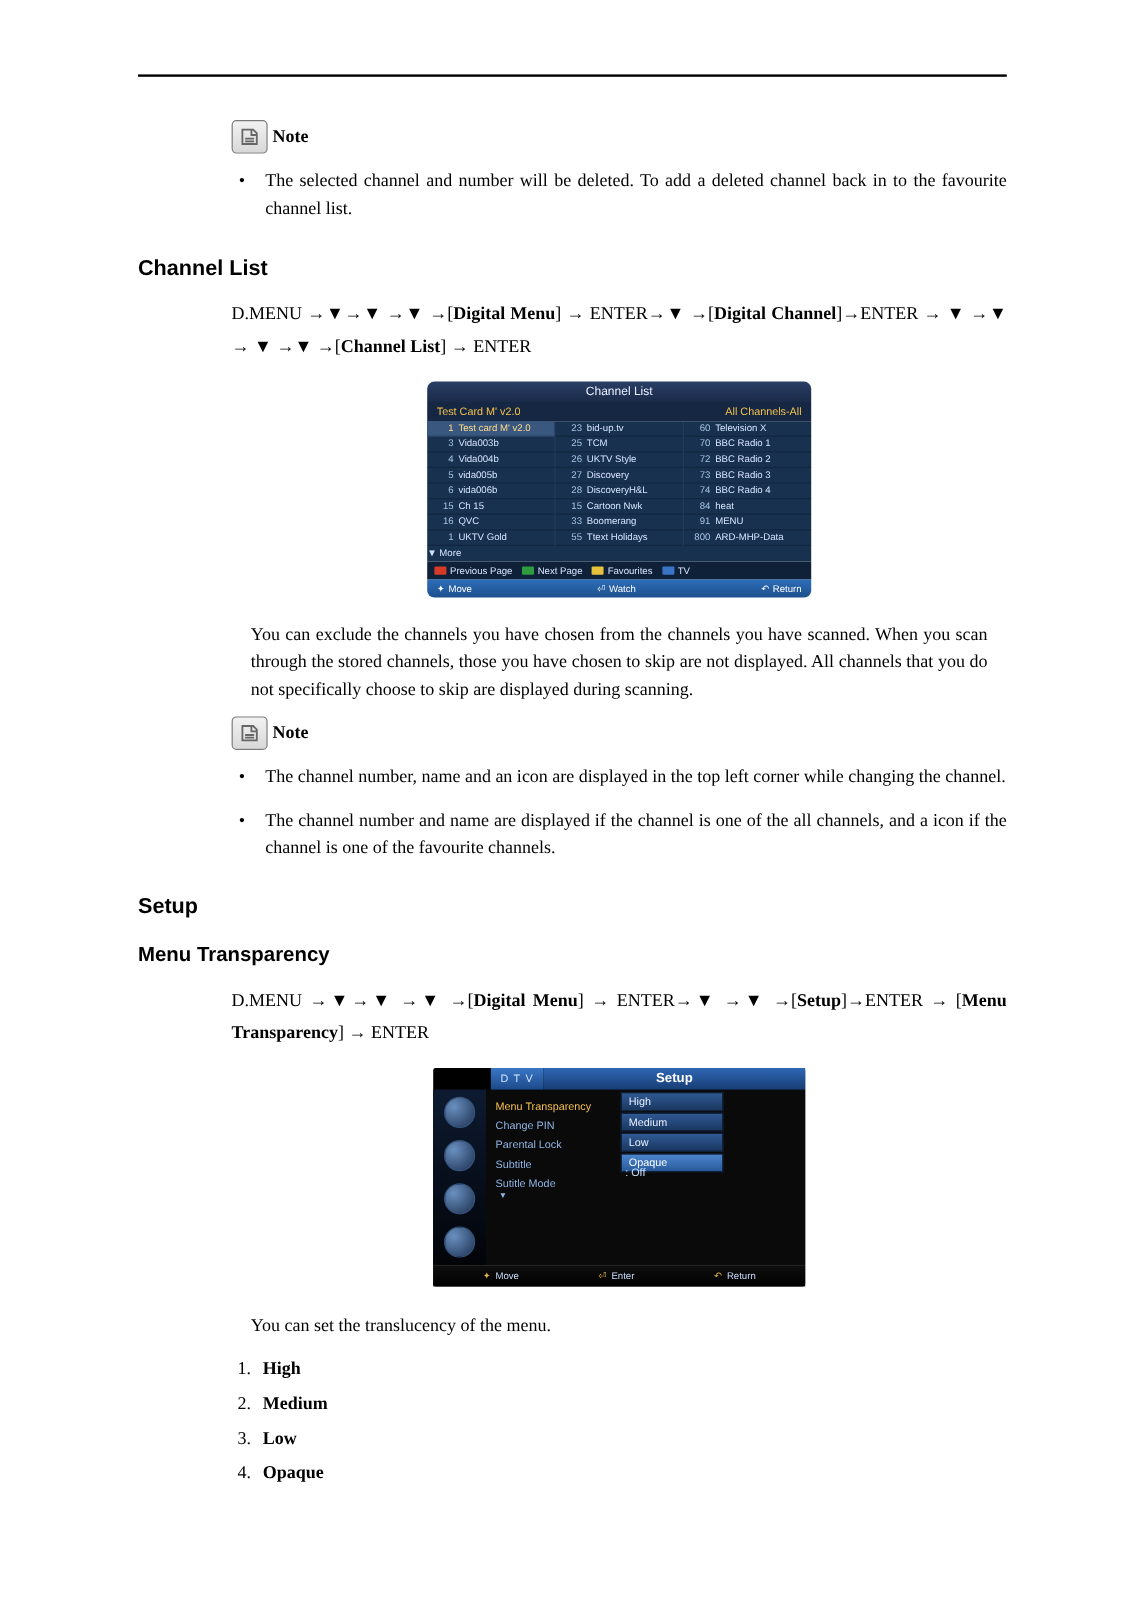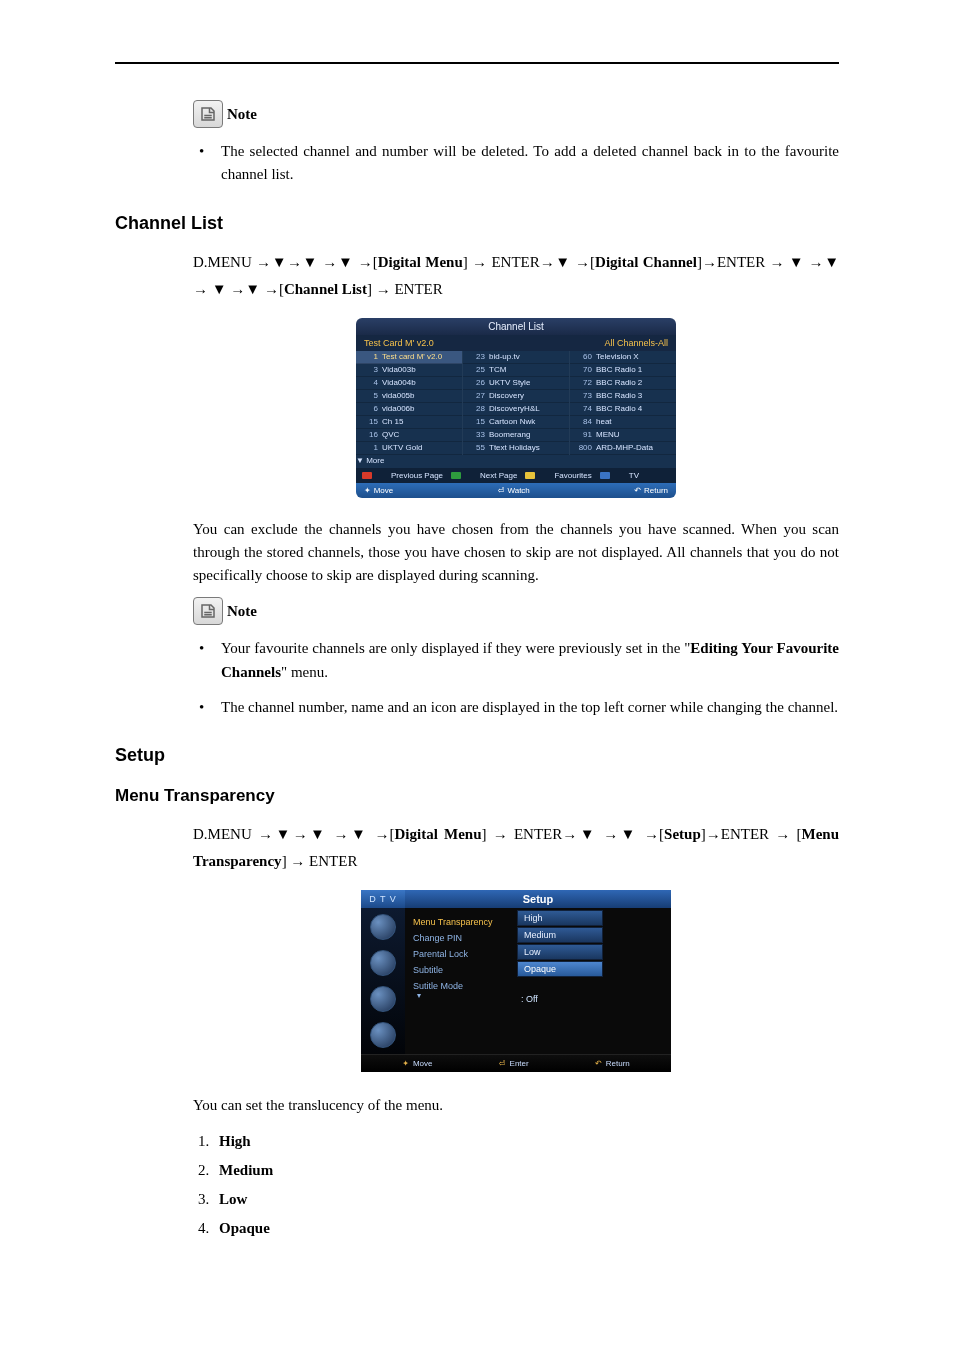--- a/index.html
+++ b/index.html
@@ -75,21 +75,21 @@
   h3.subsection {
     font-family: Arial, Helvetica, sans-serif;
     font-weight: bold;
     font-size: 17px;
     margin: 20px 0 10px 0;
   }
   p.body {
     font-size: 15px;
     line-height: 1.55;
     text-align: justify;
-    margin: 10px 0;
+    margin: 10px 16px;
   }
   .nav-path {
     font-size: 15px;
     line-height: 1.8;
     text-align: justify;
   }
   .b { font-weight: bold; }
 
   
   .screenshot {
@@ -148,21 +148,21 @@
   }
   .chanlist .legend {
     display:flex;
     background:#0f2138;
     font-size:8px;
     padding:3px 6px;
     gap:8px;
     align-items:center;
   }
   .chanlist .legend .sw { width:10px; height:7px; display:inline-block; border-radius:1px;}
-  .chanlist .legend .item {display:flex; align-items:center; gap:19px; color:#d6e4ff;}
+  .chanlist .legend .item {display:flex; align-items:center; gap:3px; color:#d6e4ff;}
   .chanlist .hints {
     display:flex;
     background: linear-gradient(#2d6db8,#1d4f8c);
     font-size:8px;
     color:#fff;
     padding:3px 8px;
     justify-content: space-between;
     border-bottom-left-radius:6px;
     border-bottom-right-radius:6px;
   }
@@ -172,20 +172,21 @@
   .setupshot {
     width: 310px;
     margin: 2px auto 22px auto;
     font-family: Arial, Helvetica, sans-serif;
     background: #000;
     border-radius: 2px;
   }
   .setupshot .top {
     display:flex;
     height:18px;
+    margin-left:48px;
   }
   .setupshot .top .tab {
     width:44px;
     background: linear-gradient(#3a76c5,#1c4a8a);
     color:#cfe4ff;
     font-size:9px;
     display:flex;
     align-items:center;
     justify-content:center;
     letter-spacing:1px;
@@ -245,21 +246,21 @@
     margin-bottom:1px;
     border:1px solid #11213a;
   }
   .setupshot .options .opt.hl {
     background: linear-gradient(#4d86cf,#285a9a);
     color:#fff;
   }
   .setupshot .subval {
     position:absolute;
     left:116px;
-    top:86px;
+    top:64px;
     font-size:9px;
     color:#cfe4ff;
   }
   .setupshot .hints {
     display:flex;
     background: linear-gradient(#0e0e0e,#000);
     font-size:8px;
     color:#e5b24a;
     padding:4px 8px;
     justify-content: space-around;
@@ -455,22 +456,22 @@
     <div class="note-row">
       <span class="note-icon">
         <svg viewBox="0 0 24 24">
             <path fill="none" stroke="#666" stroke-width="2" d="M4 4h12l4 4v12H4z M14 4v6h6 M7 14h10 M7 17h10"></path>
           </svg>
       </span>
       <span class="note-label">Note</span>
     </div>
 
     <ul class="bullets">
-      <li><span>Your favourite channels are only displayed if they were previously set in the "</span><span class="b">Editing Your Favourite Channels</span><span>" menu.</span></li>
       <li><span>The channel number, name and an icon are displayed in the top left corner while changing the channel.</span></li>
+      <li><span>The channel number and name are displayed if the channel is one of the all channels, and a icon if the channel is one of the favourite channels.</span></li>
     </ul>
   </div>
 
   <h2 class="section">Setup</h2>
   <h3 class="subsection">Menu Transparency</h3>
 
   <div class="indent-block">
     <p class="nav-path">
       <span>D.MENU →▼→▼ →▼ →[</span><span class="b">Digital Menu</span><span>] → ENTER→▼ →▼ →[</span><span class="b">Setup</span><span>]→ENTER → [</span><span class="b">Menu Transparency</span><span>] → ENTER</span>
     </p>

